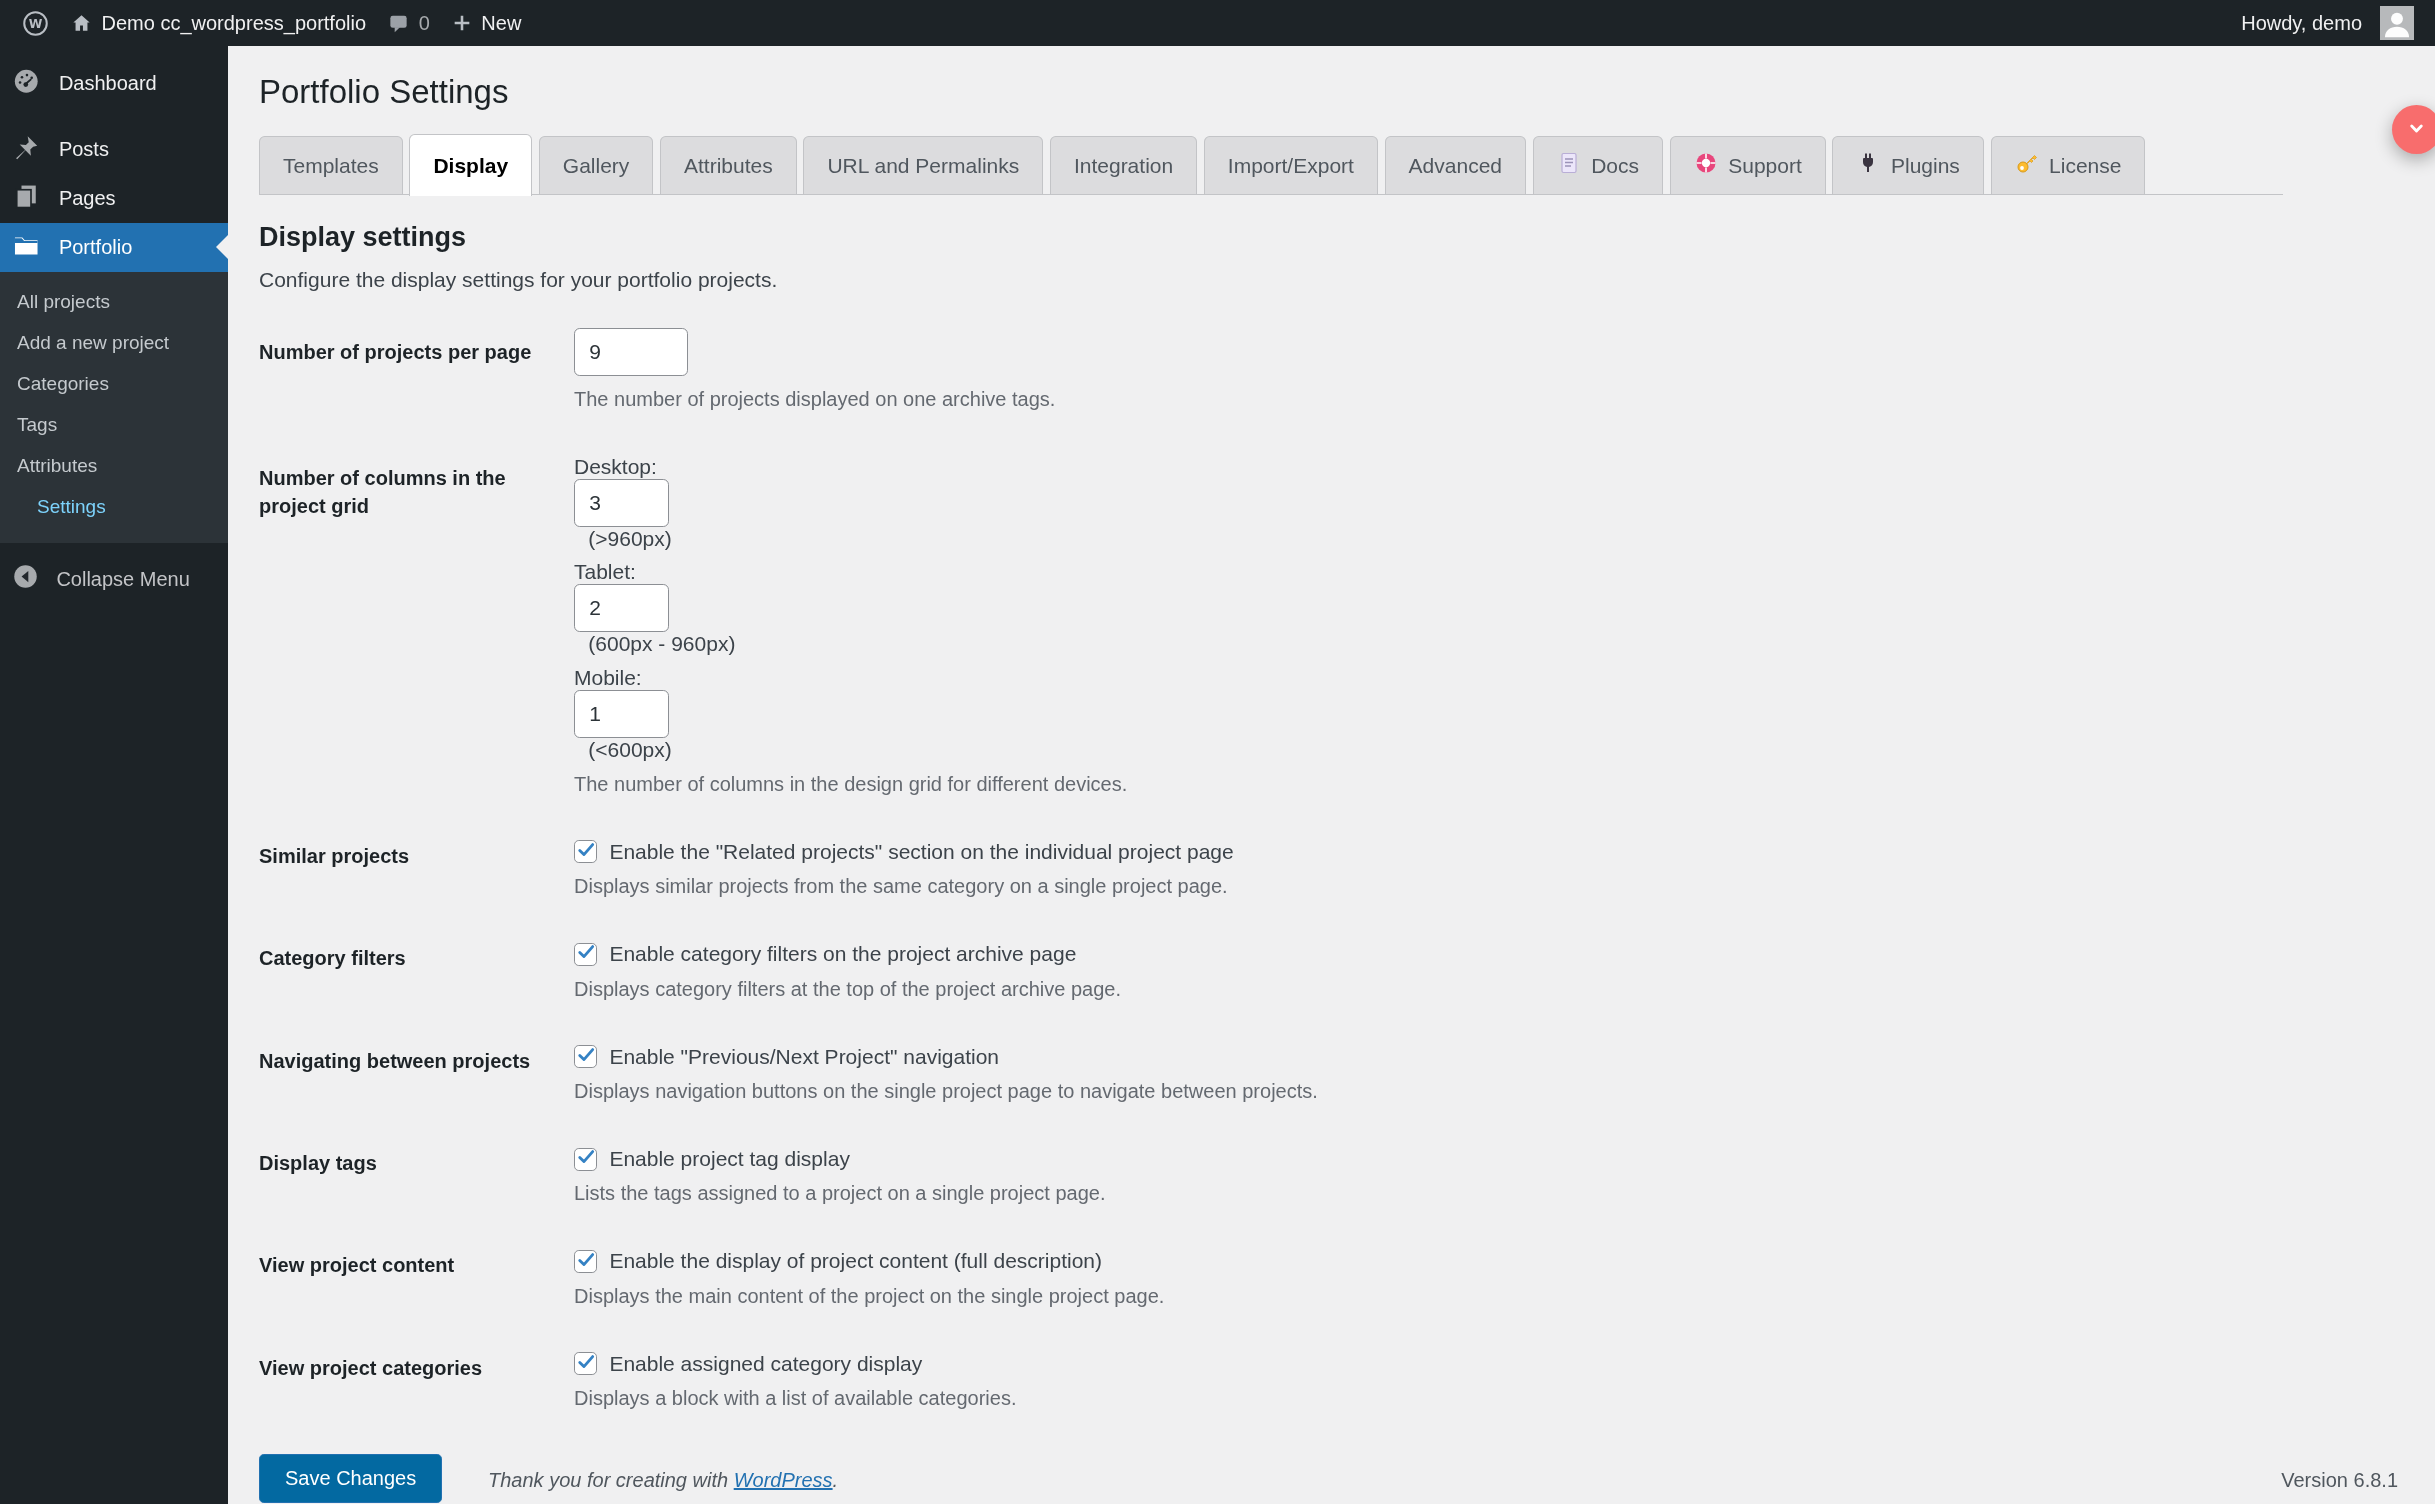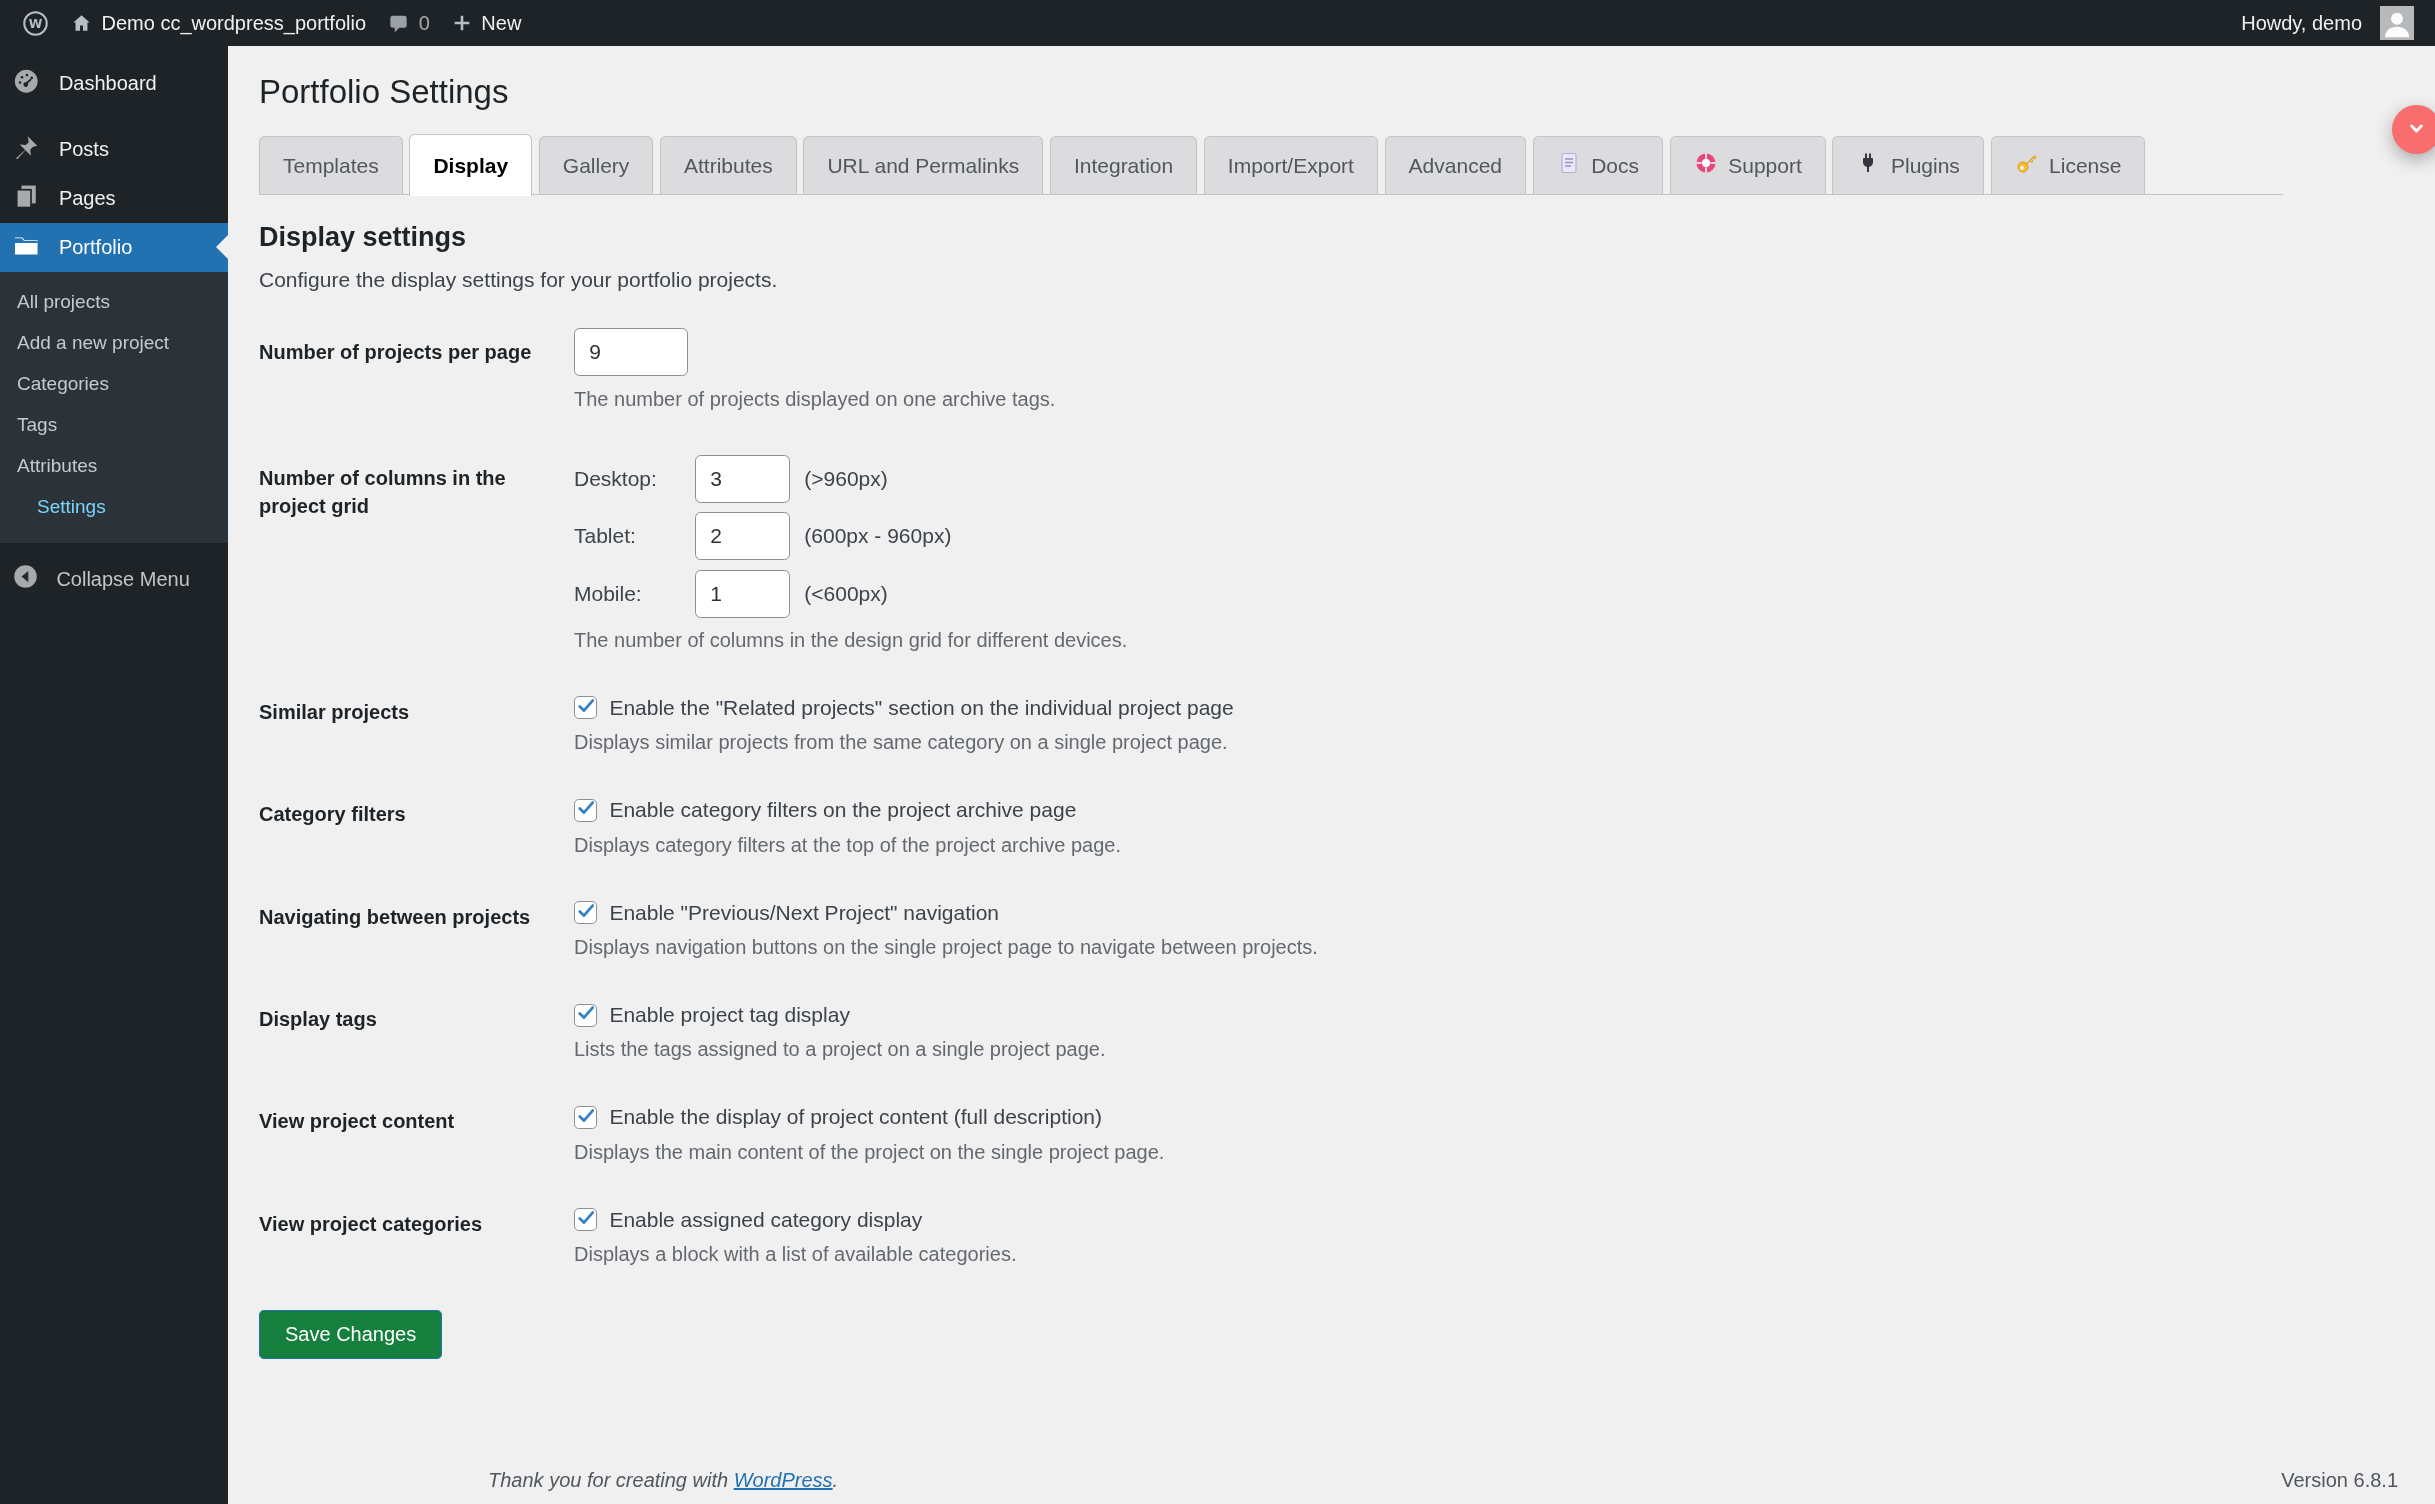--- a/index.html
+++ b/index.html
@@ -58,31 +58,31 @@
   .row-label { width:315px; flex:none; font-size:20px; font-weight:600; color:#1d2327;
                line-height:27.6px; padding-top:10.5px; padding-right:28.5px; }
   .form-row.cb .row-label { padding-top:2.9px; }
   .row-value { flex:1; }
 
   .text-input { height:48px; border:1.4px solid #8c8f94; border-radius:5.7px; background:#fff;
                 font-size:21px; color:#2c3338; padding:0 14.3px; font-family:inherit; }
   .w120 { width:114px; } .w100 { width:95px; }
   .desc { margin-top:11.4px; font-size:20px; color:#646970; }
 
-  .col-row { display:flex; align-items:center; margin-bottom:9.5px; }
+  .col-row { display:flex; align-items:flex-start; margin-bottom:9.5px;flex-direction:column; }
   .device { width:121px; font-size:21px; color:#3c434a; }
   .hint { margin-left:14.3px; font-size:21px; color:#3c434a; }
 
   .cb-line { display:inline-flex; align-items:center; cursor:pointer; }
   .checkbox { width:23px; height:23px; border:1.4px solid #8c8f94; border-radius:4.8px; background:#fff;
               display:inline-flex; align-items:center; justify-content:center; flex:none; }
   .checkbox svg { width:20px; height:20px; margin-top:-3.8px; }
   .cb-text { margin-left:12.4px; font-size:21px; color:#3c434a; }
 
-  .save-button { display:inline-block; background:#15803d; border:1.4px solid #2271b1; color:#fff;
+  .save-button { display:inline-block; background:#0369a1; border:1.4px solid #2271b1; color:#fff;
                  font-size:20px; padding:0 25px; height:49px; line-height:47px; border-radius:4.8px;
                  cursor:pointer; font-family:inherit;text-align:right; }
 
   .footer { position:absolute; left:260px; right:38px; bottom:13.3px; display:flex;
             justify-content:space-between; align-items:baseline; font-size:20px; color:#50575e; }
   .thanks { font-style:italic; }
   .thanks a { color:#2271b1; cursor:pointer; }
 
   .fab { position:absolute; top:59px; right:-4.8px; width:49px; height:49px; border-radius:50%;
          background:#f86d6d; box-shadow:0 5.7px 17px rgba(0,0,0,.3); display:flex; align-items:center;

